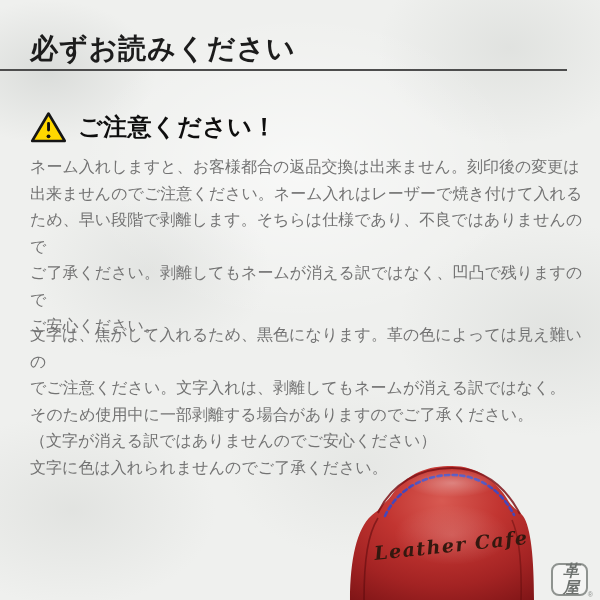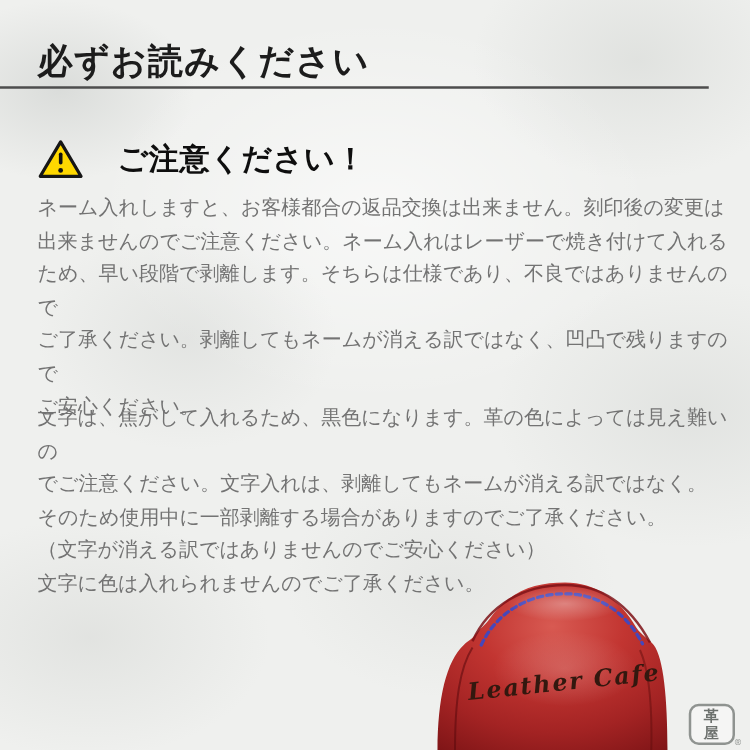--- a/index.html
+++ b/index.html
@@ -23,38 +23,38 @@
   }
   .rule{
     position:absolute;left:0;top:69px;width:567px;height:2px;
     background:#4d4d4d;
   }
   .notice{position:absolute;left:30px;width:556px;}
   .notice-head{display:flex;align-items:center;gap:11px;height:34px;}
   .warn-icon{width:37px;height:33px;display:inline-block;flex:0 0 auto;}
   .warn-icon svg{display:block;width:100%;height:100%;}
   .notice-head h2{
-    margin:16px;font-size:24px;font-weight:700;color:#0e0e0e;letter-spacing:0.5px;
+    margin:0;font-size:24px;font-weight:700;color:#0e0e0e;letter-spacing:0.5px;
   }
   .notice p{
     margin:10px 0 0 0;font-size:16px;line-height:26.5px;color:#737373;
     white-space:pre-line;letter-spacing:0;
   }
   .shoe{position:absolute;left:333px;top:455px;width:224px;height:146px;}
   .shoe svg{display:block;width:100%;height:100%;}
   .seal{
     position:absolute;left:551px;top:563px;width:37px;height:33px;
     border:2px solid #8f9390;border-radius:8px;
     background:rgba(249,250,249,0.55);
     display:flex;align-items:center;justify-content:center;
     box-sizing:border-box;
   }
   .seal-kanji{
-    font-size:12px;line-height:1.05;color:#6d716e;font-weight:700;
-    width:13px;word-break:break-all;text-align:left;
+    font-size:16px;line-height:1.05;color:#6d716e;font-weight:700;
+    width:13px;word-break:break-all;text-align:right;font-style:italic;
   }
   .seal-r{
     position:absolute;right:-7px;bottom:-4px;font-size:7px;color:#8a8e8b;
     font-family:"Liberation Sans",sans-serif;
   }
 </style>
 </head>
 <body>
 
 <div class="page">

